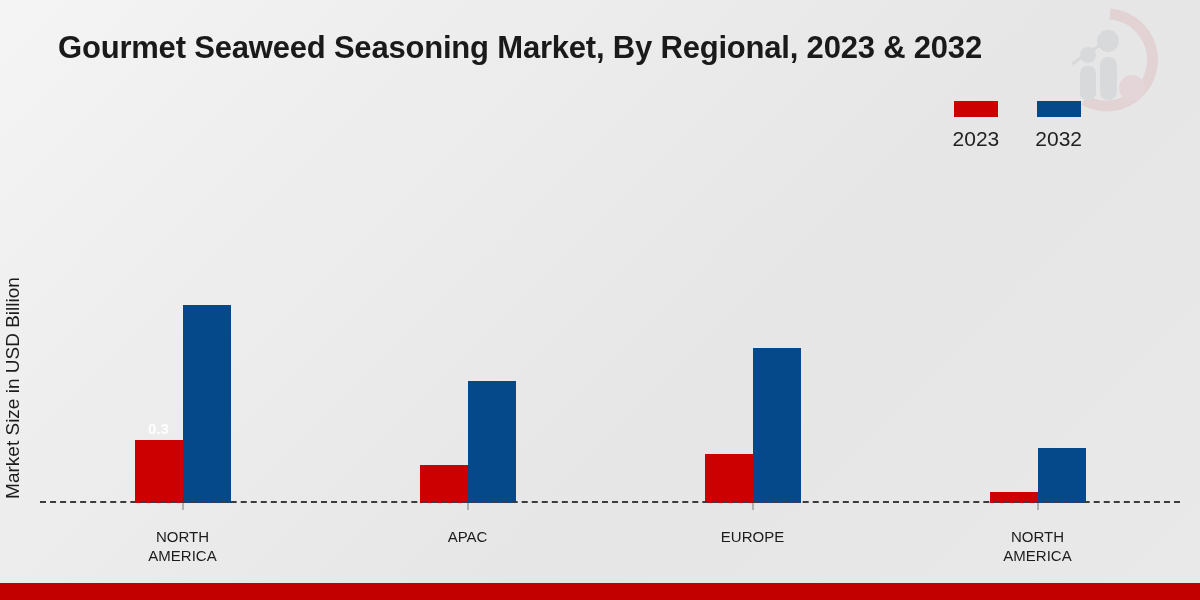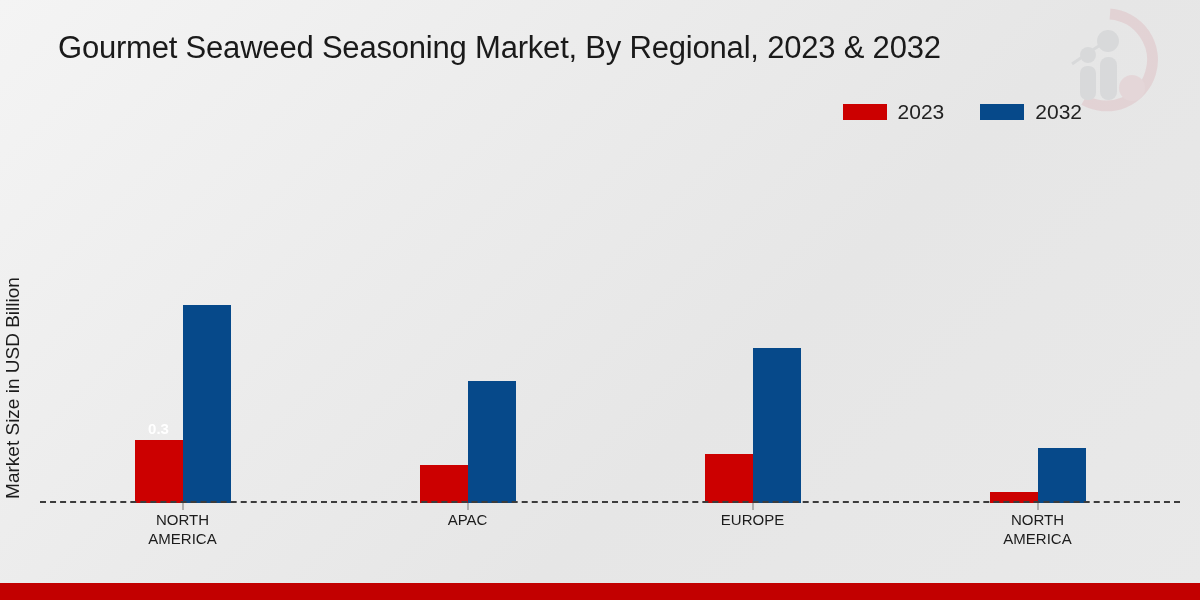--- a/index.html
+++ b/index.html
@@ -33,39 +33,40 @@
     pointer-events: none;
   }
 
   
   .chart-title {
     position: absolute;
     left: 58px;
     top: 30px;
     font-size: 31px;
     color: #1a1a1a;
-    font-weight: 400;
+    font-weight: 700;
     letter-spacing: -0.2px;
     white-space: nowrap;
     text-align: center;
   }
 
   
   .legend {
     position: absolute;
     right: 118px;
     top: 101px;
     display: flex;
     align-items: center;
     gap: 36px;
   }
   .legend-item {
     display: flex;
     align-items: center;
     gap: 11px;
+    flex-direction: column;
   }
   .legend-swatch {
     width: 44px;
     height: 16px;
     display: block;
   }
   .legend-label {
     font-size: 21px;
     color: #222222;
     line-height: 1;
@@ -156,21 +157,21 @@
     height: 7px;
     background: #7a7a7a;
     transform: translateX(-50%);
   }
 
   .cat-label {
     position: absolute;
     top: 100%;
     left: 50%;
     transform: translateX(-50%);
-    margin-top: 7px;
+    margin-top: 24px;
     text-align: center;
     font-size: 15px;
     color: #1c1c1c;
     line-height: 1.28;
     white-space: nowrap;
   }
 
   
   .footer-bar {
     position: absolute;

